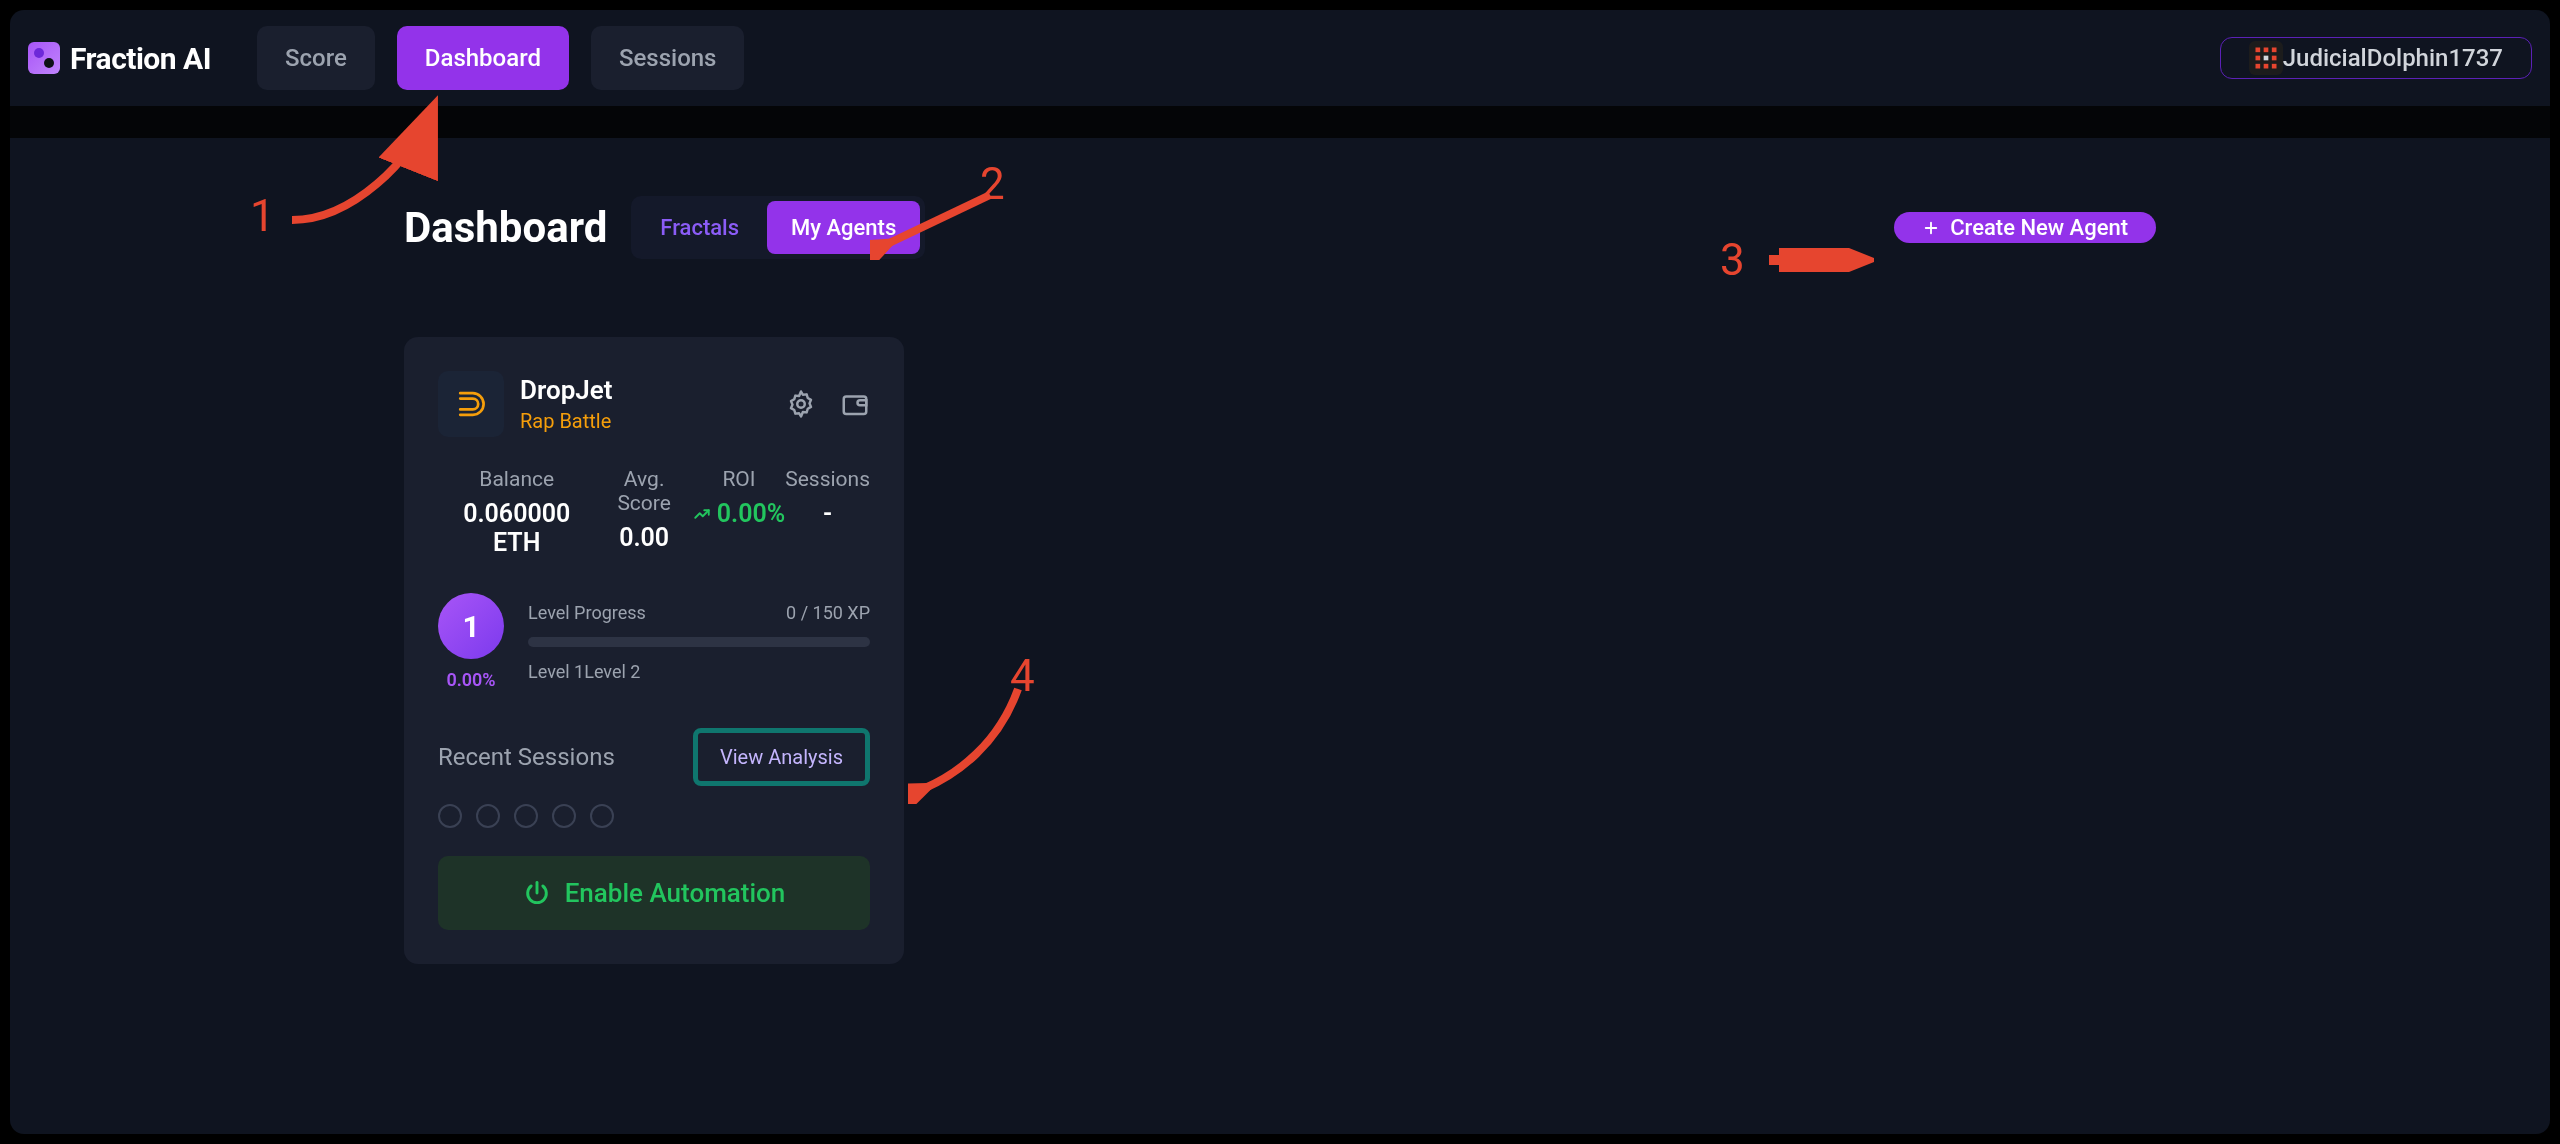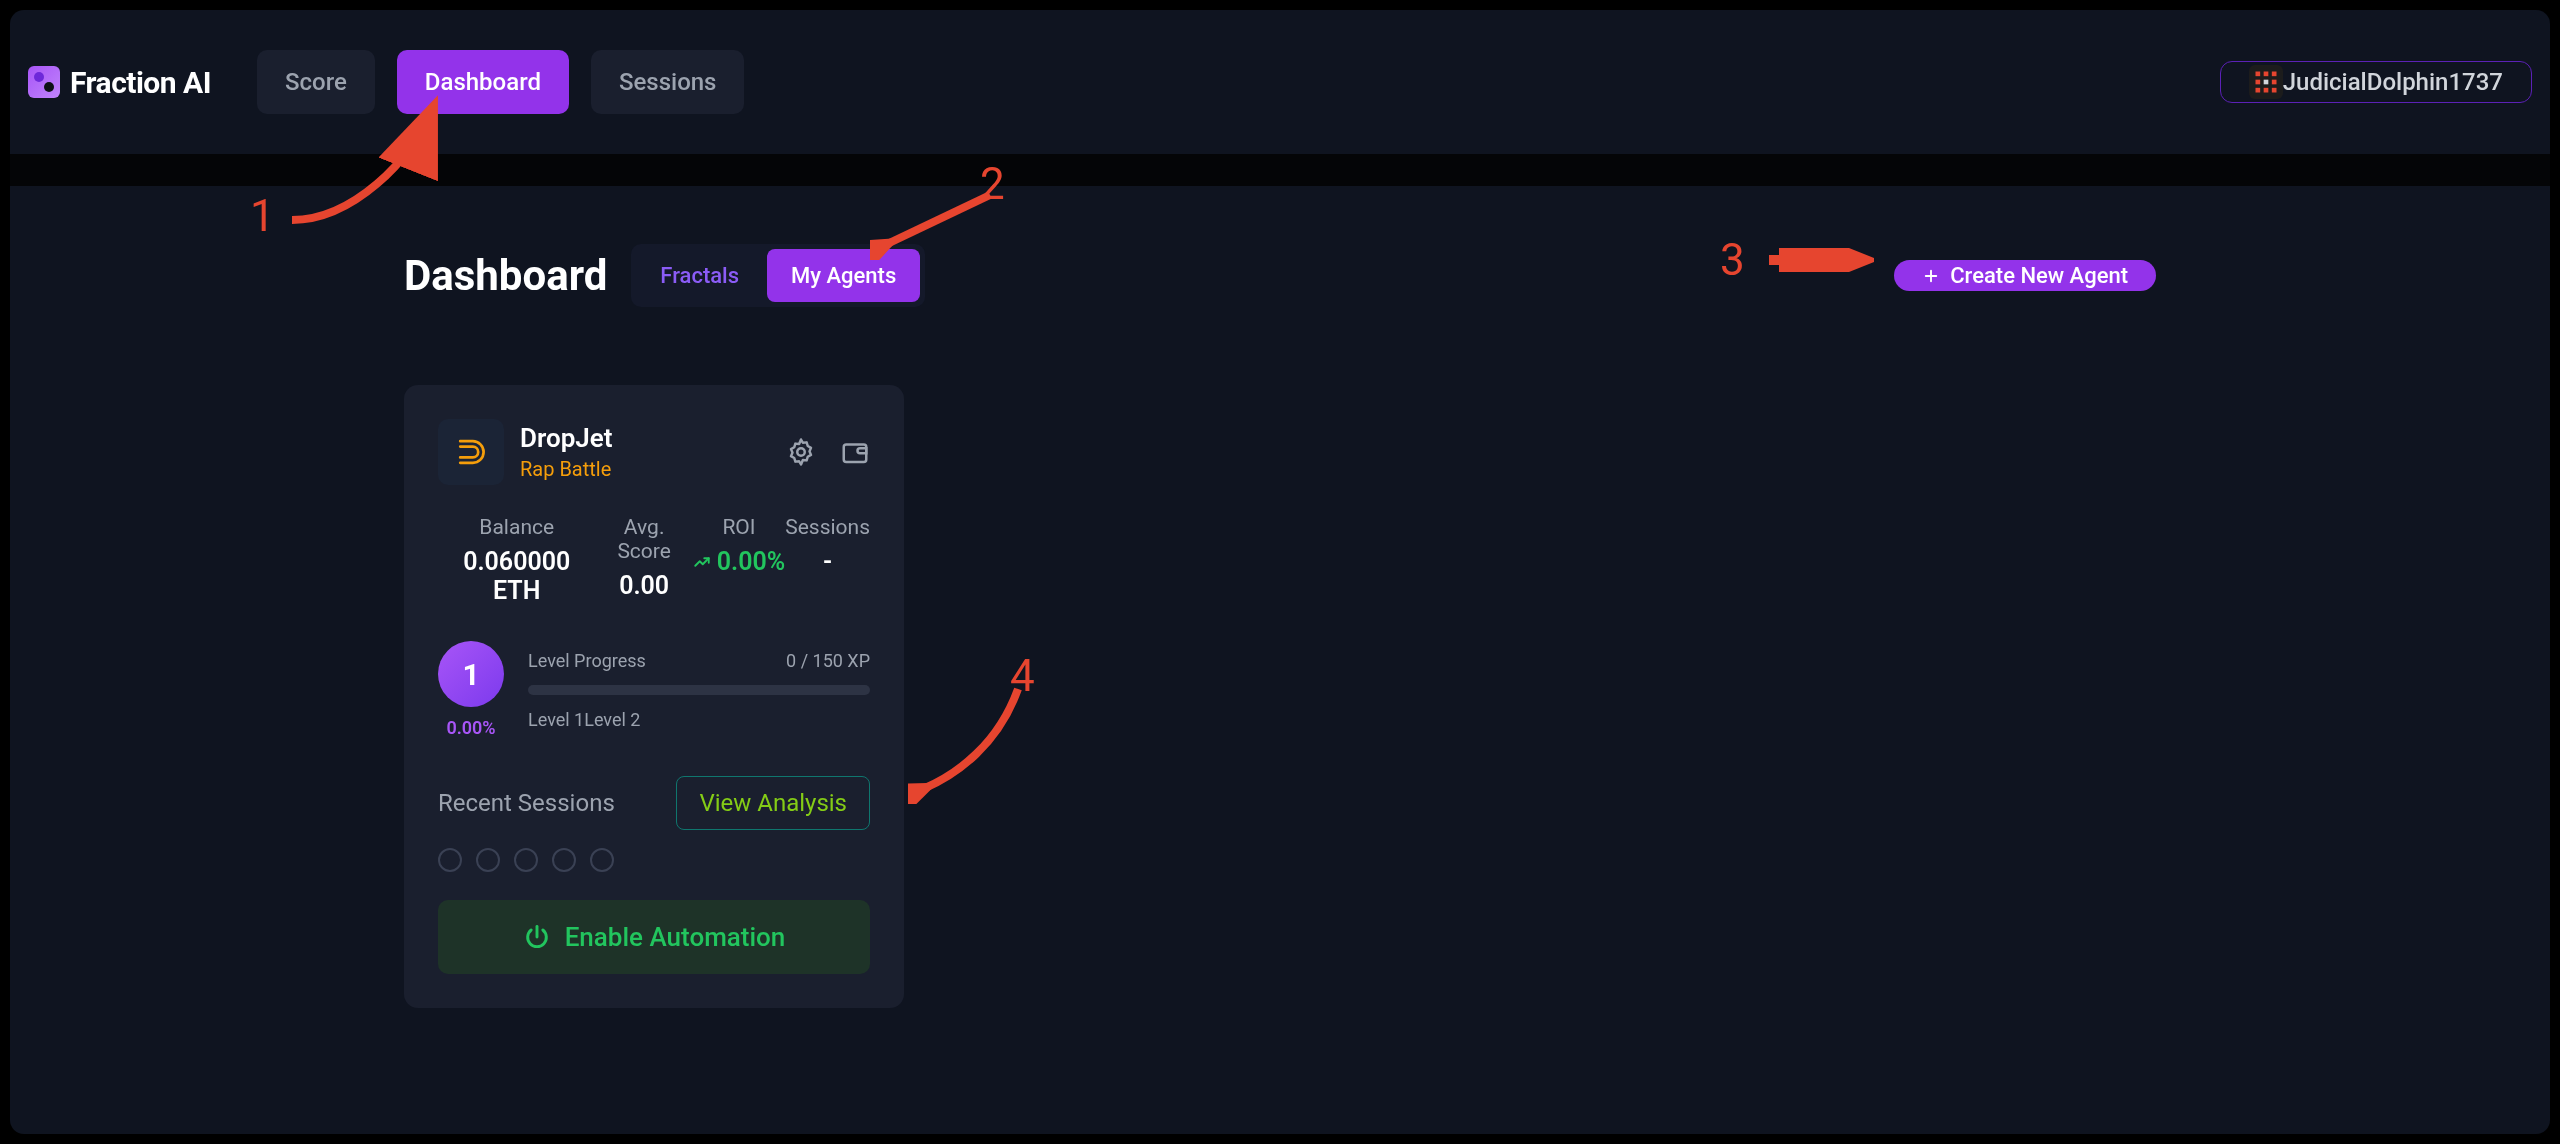--- a/index.html
+++ b/index.html
@@ -11,21 +11,21 @@
   height: 1144px;
 }
 .app-wrapper {
   margin: 10px;
   height: 1124px;
   background: #0f1420;
   border-radius: 14px;
   overflow: hidden;
 }
 .topbar {
-  height: 144px;
+  height: 96px;
   display: flex;
   align-items: center;
   padding: 0 18px;
   justify-content: space-between;
 }
 .top-left { display: flex; align-items: center; gap: 20px; }
 .logo { display: flex; align-items: center; gap: 10px; }
 .logo-mark {
   width: 32px; height: 32px; border-radius: 6px;
   background: linear-gradient(135deg,#a855f7,#c084fc);
@@ -153,26 +153,26 @@
   display: flex; 
   font-size: 18px; color: #9ca3af;
 }
 
 .recent-row {
   margin-top: 38px;
   display: flex; justify-content: space-between; align-items: center;
 }
 .recent-title { color: #9ca3af; font-size: 24px; }
 .view-btn {
-  border: 1px solid #0f766e;
+  border: 5px solid #0f766e;
   background: transparent;
-  color: #84cc16;
+  color: #c4b5fd;
   padding: 12px 22px;
   border-radius: 8px;
-  font-size: 24px;
+  font-size: 20px;
   cursor: pointer;
 }
 .dots { margin-top: 18px; display: flex; gap: 14px; }
 .dot {
   width: 24px; height: 24px; border-radius: 50%;
   border: 2px solid #3a4154;
 }
 
 .enable-btn {
   margin-top: 28px;

